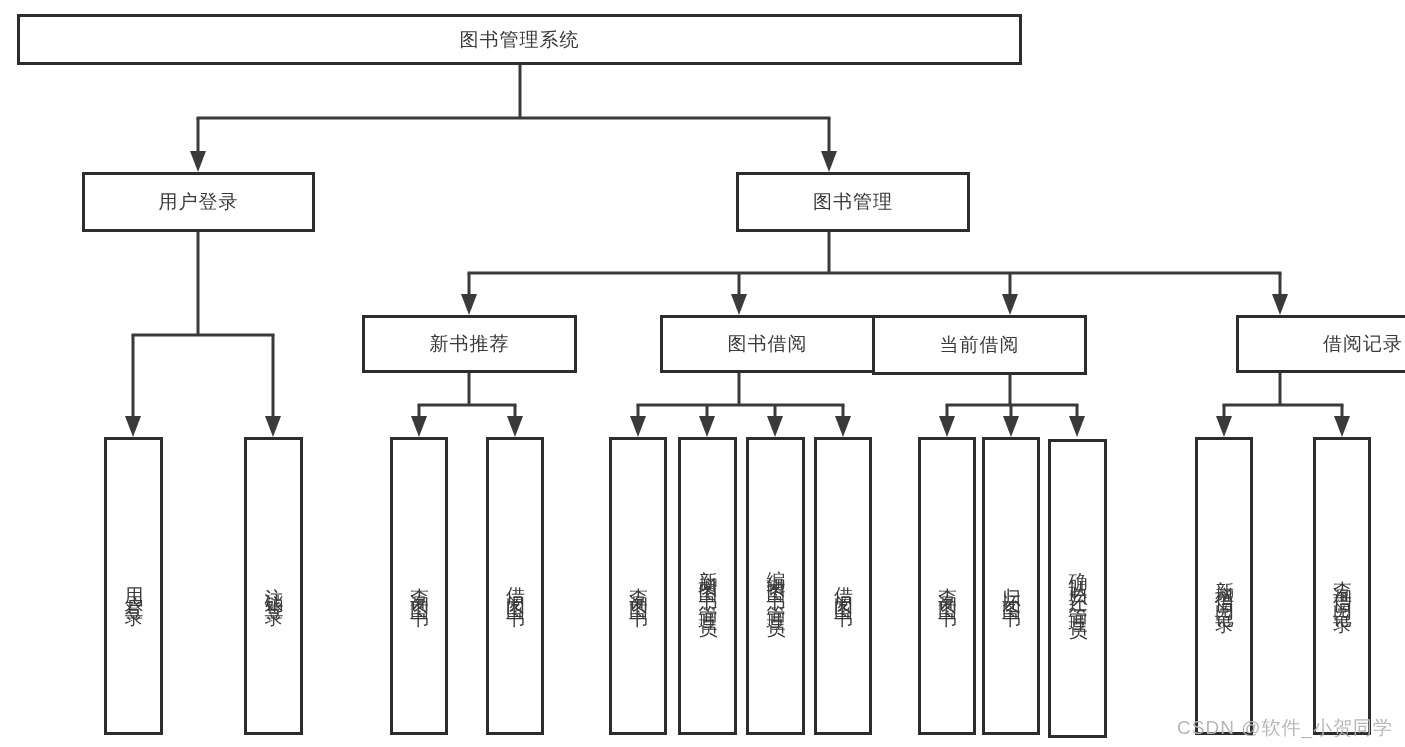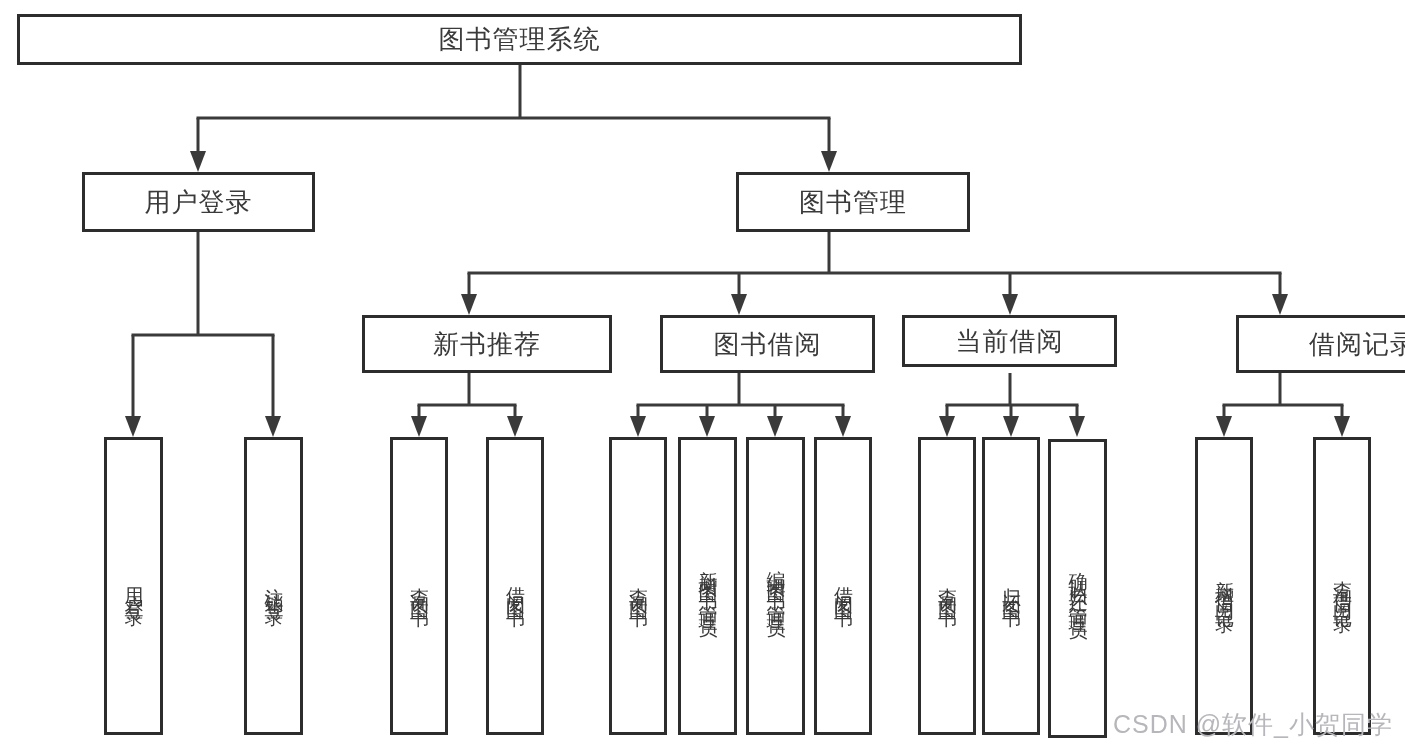--- a/index.html
+++ b/index.html
@@ -7,37 +7,37 @@
     width:1405px;height:747px;overflow:hidden;
     font-family:"Liberation Sans","DejaVu Sans",sans-serif;
   }
   #stage{position:relative;width:1405px;height:747px;background:var(--bg,#ffffff);}
   #connectors{position:absolute;left:0;top:0;width:1405px;height:747px;z-index:1;}
   .hnode{
     position:absolute;z-index:2;box-sizing:border-box;
     background:var(--fill,#ffffff);
     border:3px solid var(--border,#2d2d2d);
     display:flex;align-items:center;justify-content:center;
-    font-size:26px;color:var(--text,#3a3a3a);
+    font-size:19px;color:var(--text,#3a3a3a);
     letter-spacing:1px;white-space:nowrap;
   }
   .vnode{
     position:absolute;z-index:2;box-sizing:border-box;
     background:var(--fill,#ffffff);
     border:3px solid var(--border,#2d2d2d);
     display:flex;align-items:center;justify-content:center;
   }
   .vtext{
     writing-mode:vertical-rl;text-orientation:mixed;
     font-size:19px;line-height:1.1;letter-spacing:7px;
     color:var(--text,#3a3a3a);white-space:nowrap;
   }
   .watermark{
     position:absolute;right:12px;bottom:6px;z-index:3;
-    font-size:25px;color:var(--wm,#b7b7bb);letter-spacing:1px;
+    font-size:19px;color:var(--wm,#b7b7bb);letter-spacing:1px;
     pointer-events:none;white-space:nowrap;
   }
 </style>
 </head>
 <body>
 
 <div id="stage">
 
   <svg id="connectors" viewBox="0 0 1405 747" xmlns="http://www.w3.org/2000/svg">
       <line x1="520" y1="65" x2="520" y2="118" stroke="#3a3a3a" stroke-width="3"></line>
@@ -92,23 +92,23 @@
       <polygon points="1224,437 1216,416 1232,416" fill="#3a3a3a"></polygon>
       <line x1="1342" y1="405" x2="1342" y2="423" stroke="#3a3a3a" stroke-width="3"></line>
       <polygon points="1342,437 1334,416 1350,416" fill="#3a3a3a"></polygon>
     </svg>
 
   <div class="hnode" style="left:17px;top:14px;width:1005px;height:51px">图书管理系统</div>
 
   <div class="hnode" style="left:82px;top:172px;width:233px;height:60px">用户登录</div>
   <div class="hnode" style="left:736px;top:172px;width:234px;height:60px">图书管理</div>
 
-  <div class="hnode" style="left:362px;top:315px;width:250px;height:58px">新书推荐</div>
+  <div class="hnode" style="left:362px;top:315px;width:215px;height:58px">新书推荐</div>
   <div class="hnode" style="left:660px;top:315px;width:215px;height:58px">图书借阅</div>
-  <div class="hnode" style="left:902px;top:315px;width:215px;height:52px">当前借阅</div>
+  <div class="hnode" style="left:872px;top:315px;width:215px;height:60px">当前借阅</div>
   <div class="hnode" style="left:1236px;top:315px;width:254px;height:58px">借阅记录</div>
 
   <div class="vnode" style="left:104px;top:437px;width:59px;height:298px">
     <span class="vtext">用户登录</span>
   </div>
   <div class="vnode" style="left:244px;top:437px;width:59px;height:298px">
     <span class="vtext">注销登录</span>
   </div>
 
   <div class="vnode" style="left:390px;top:437px;width:58px;height:298px">

